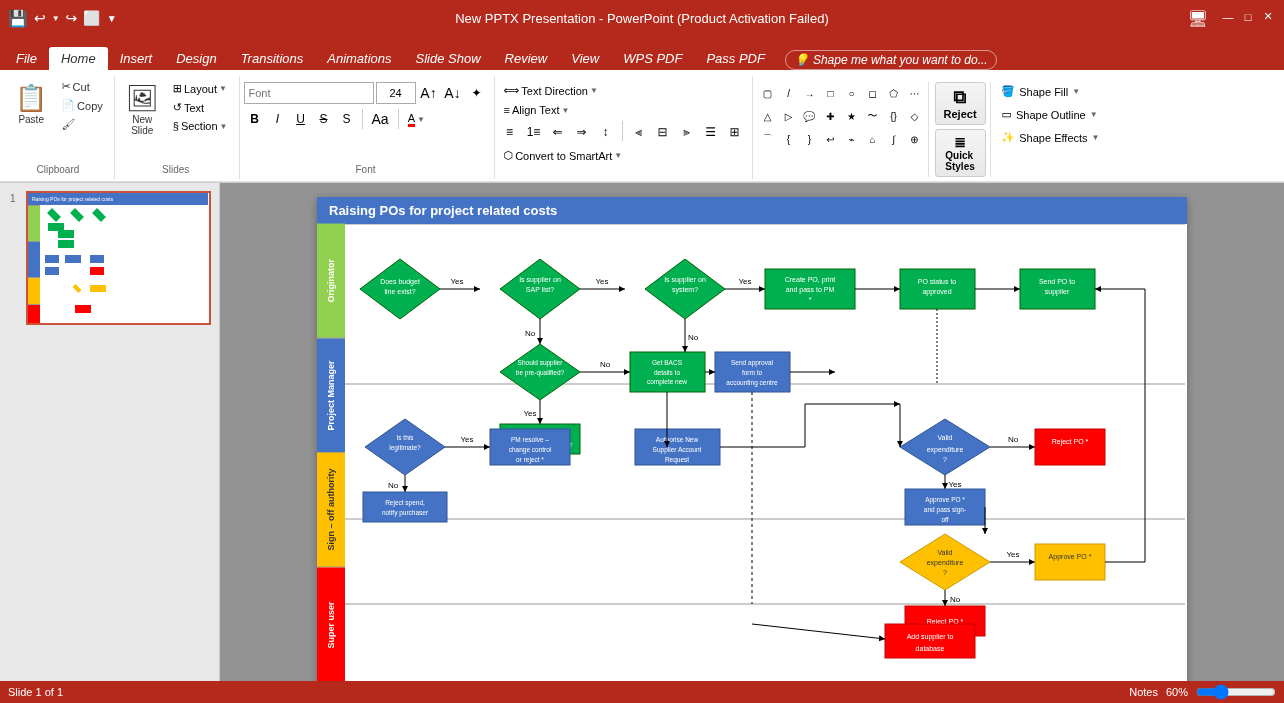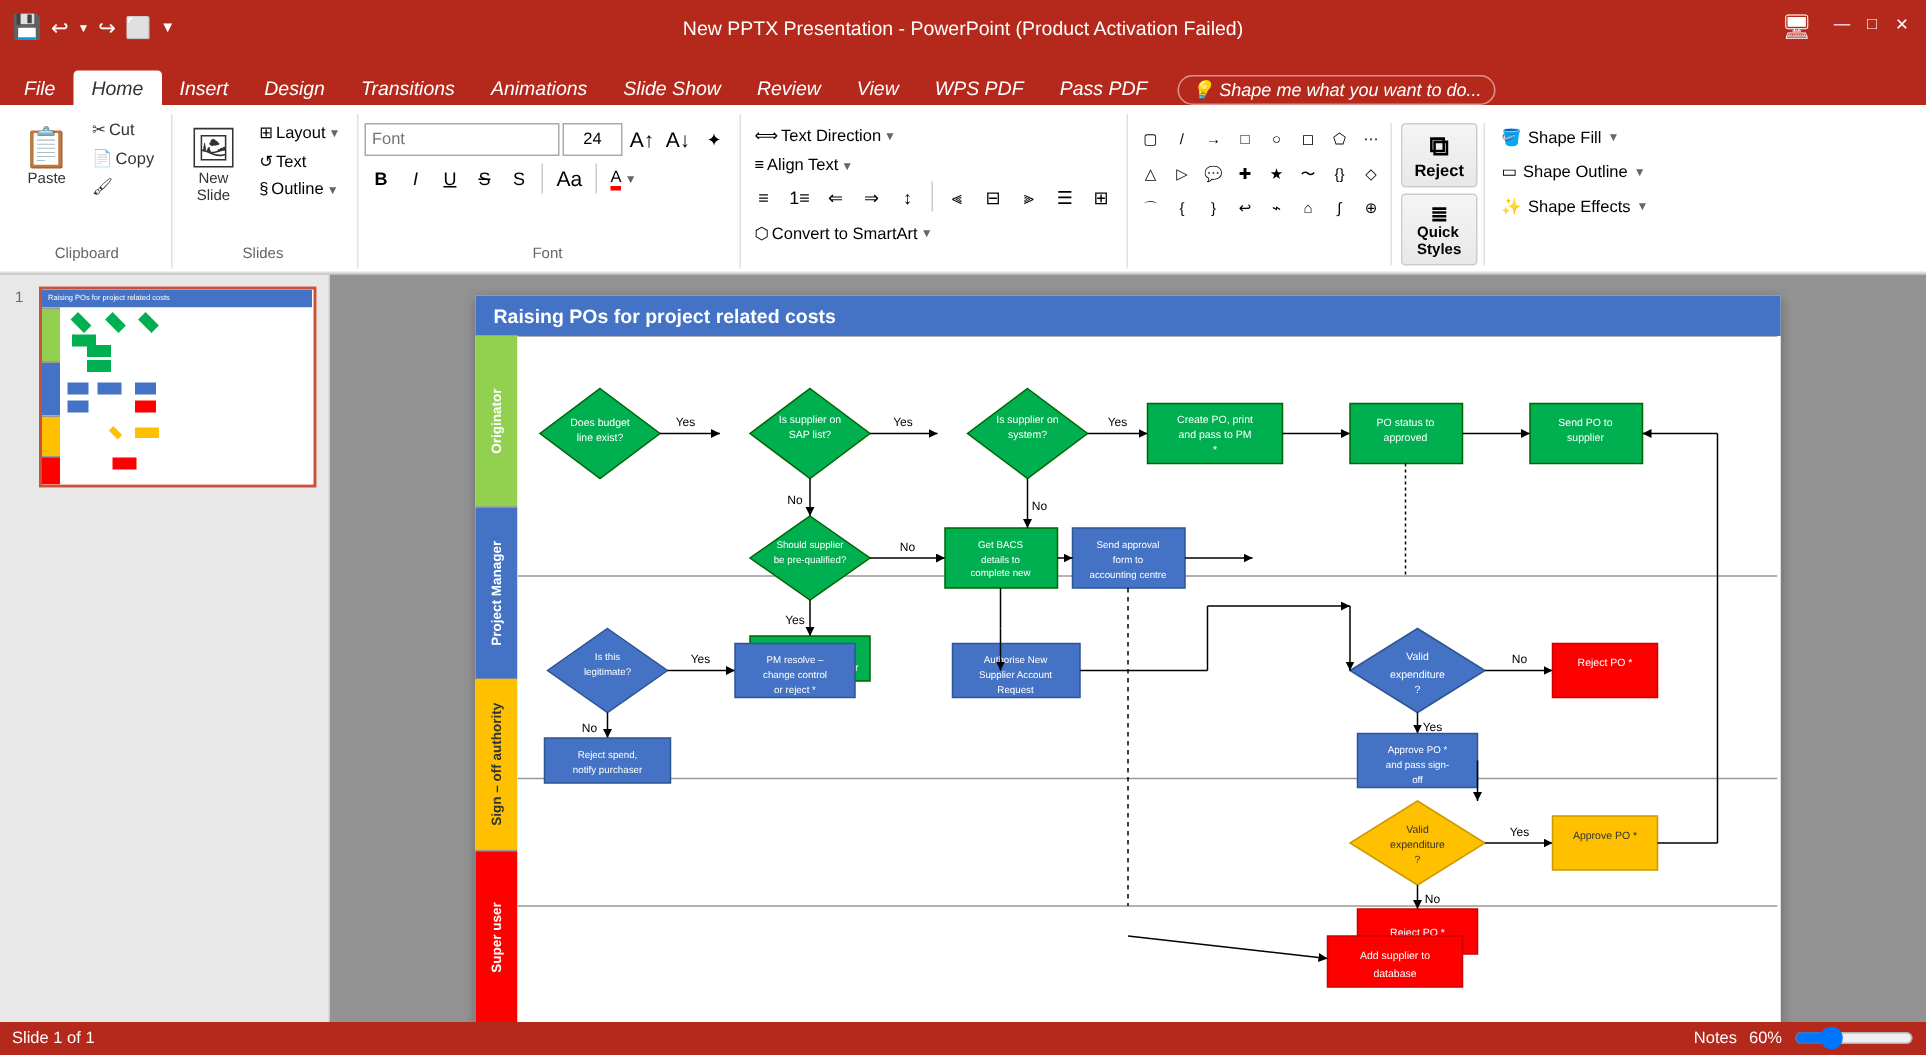--- a/index.html
+++ b/index.html
@@ -398,21 +398,21 @@
             <span>⊞</span>
             <span>Layout</span>
             <span class="dropdown-arrow">▼</span>
           </div>
           <div class="combo-btn">
             <span>↺</span>
             <span>Text</span>
           </div>
           <div class="combo-btn">
             <span>§</span>
-            <span>Outline</span>
+            <span>Section</span>
             <span class="dropdown-arrow">▼</span>
           </div>
         </div>
       </div>
       <div class="ribbon-group-label">Slides</div>
     </div>
 
     <div class="ribbon-group" style="min-width:200px;">
       <div style="flex:1; display:flex; flex-direction:column; gap:3px; padding-top:4px;">
         <div class="font-size-box">

